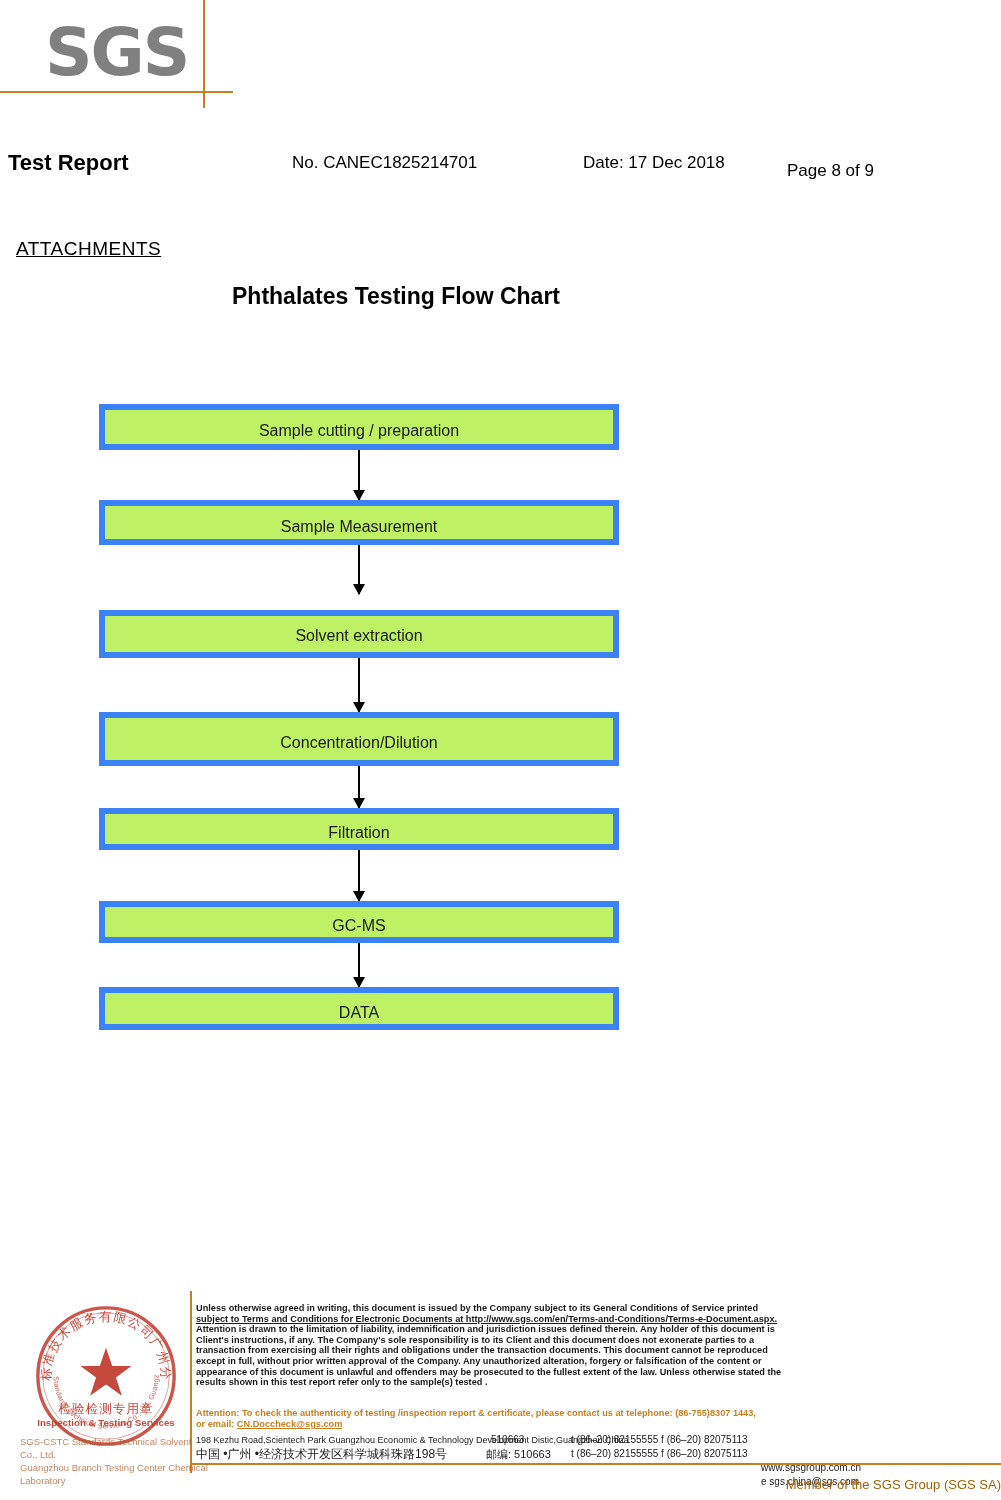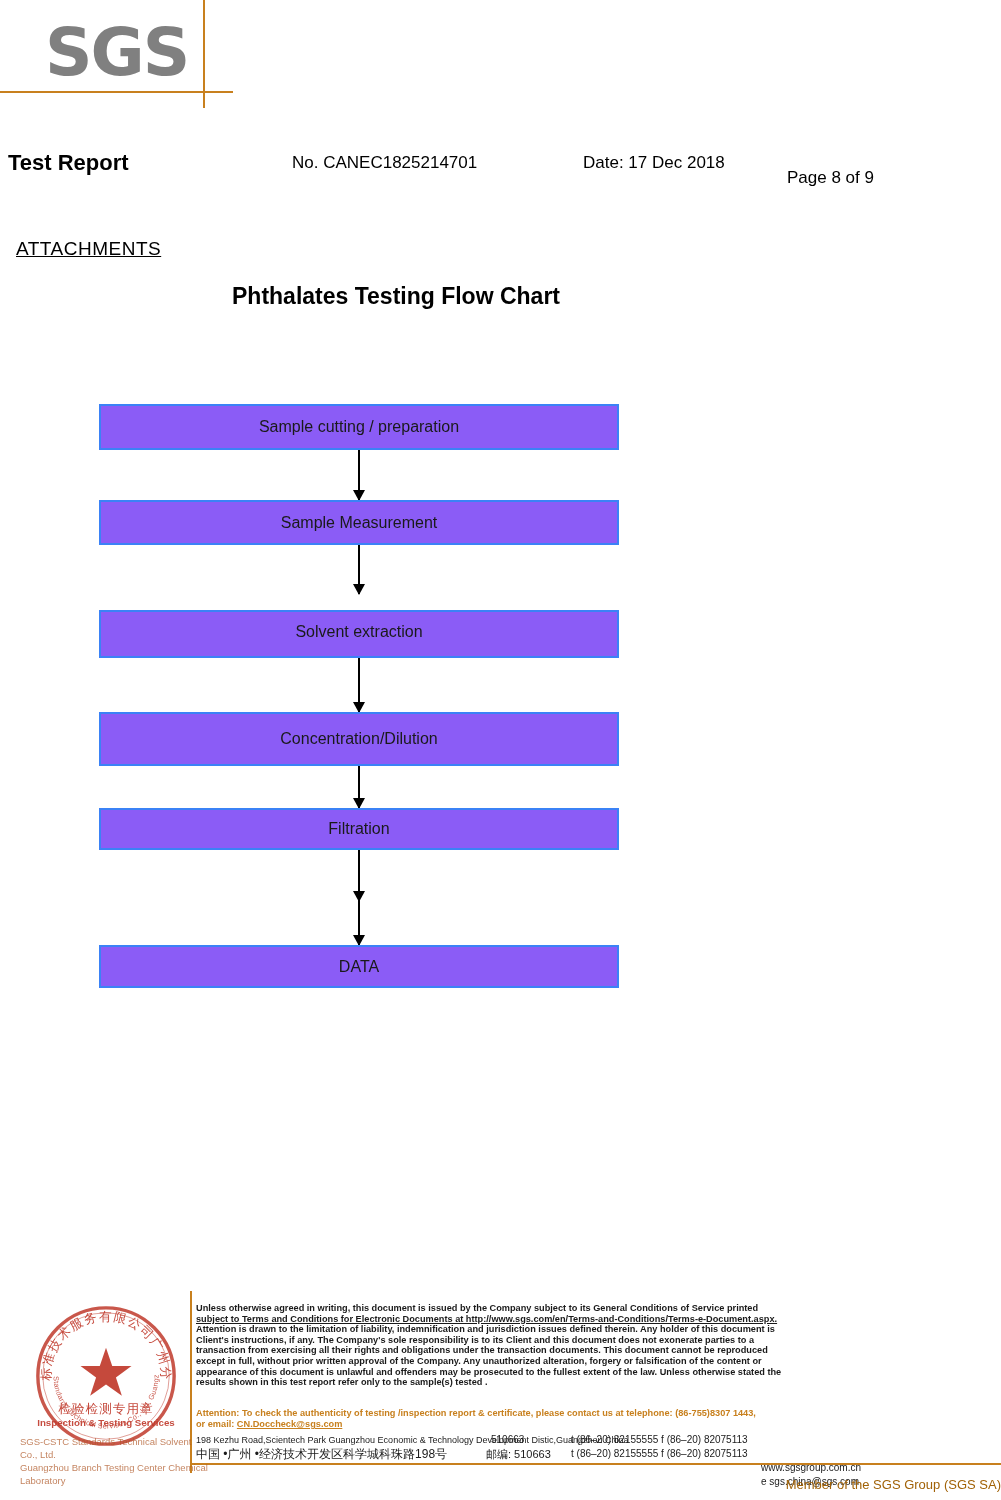--- a/index.html
+++ b/index.html
@@ -72,21 +72,21 @@
   }
   .hdr-date {
     position: absolute;
     left: 583px;
     top: 3px;
     font-size: 17px;
   }
   .hdr-page {
     position: absolute;
     left: 787px;
-    top: 18px;
+    top: 11px;
     font-size: 17px;
   }
 
   
   .attachments-label {
     position: absolute;
     left: 16px;
     top: 238px;
     font-size: 19px;
     letter-spacing: 0.5px;
@@ -103,26 +103,26 @@
   
   .flowchart {
     position: absolute;
     left: 99px;
     top: 404px;
     width: 522px;
   }
   .flow-node {
     position: relative;
     width: 520px;
-    border: 2px solid #3b82f6;
+    border: 6px solid #3b82f6;
     box-sizing: border-box;
     text-align: center;
     font-size: 16px;
     color: #1a1a1a;
-    background: #8b5cf6;
+    background: #bef264;
   }
   .flow-node span {
     display: block;
   }
   .flow-arrow {
     position: relative;
     width: 520px;
     display: flex;
     justify-content: center;
   }
@@ -327,20 +327,23 @@
   </div>
 
   <div class="flow-node" style="height:42px;">
     <span style="line-height:38px;">Filtration</span>
   </div>
   <div class="flow-arrow" style="height:51px;">
     <div class="shaft" style="height:51px;"></div>
       <div class="head"></div>
   </div>
 
+  <div class="flow-node" style="height:42px;">
+    <span style="line-height:38px;">GC-MS</span>
+  </div>
   <div class="flow-arrow" style="height:44px;">
     <div class="shaft" style="height:44px;"></div>
       <div class="head"></div>
   </div>
 
   <div class="flow-node" style="height:43px;">
     <span style="line-height:39px;">DATA</span>
   </div>
 
 </div>

